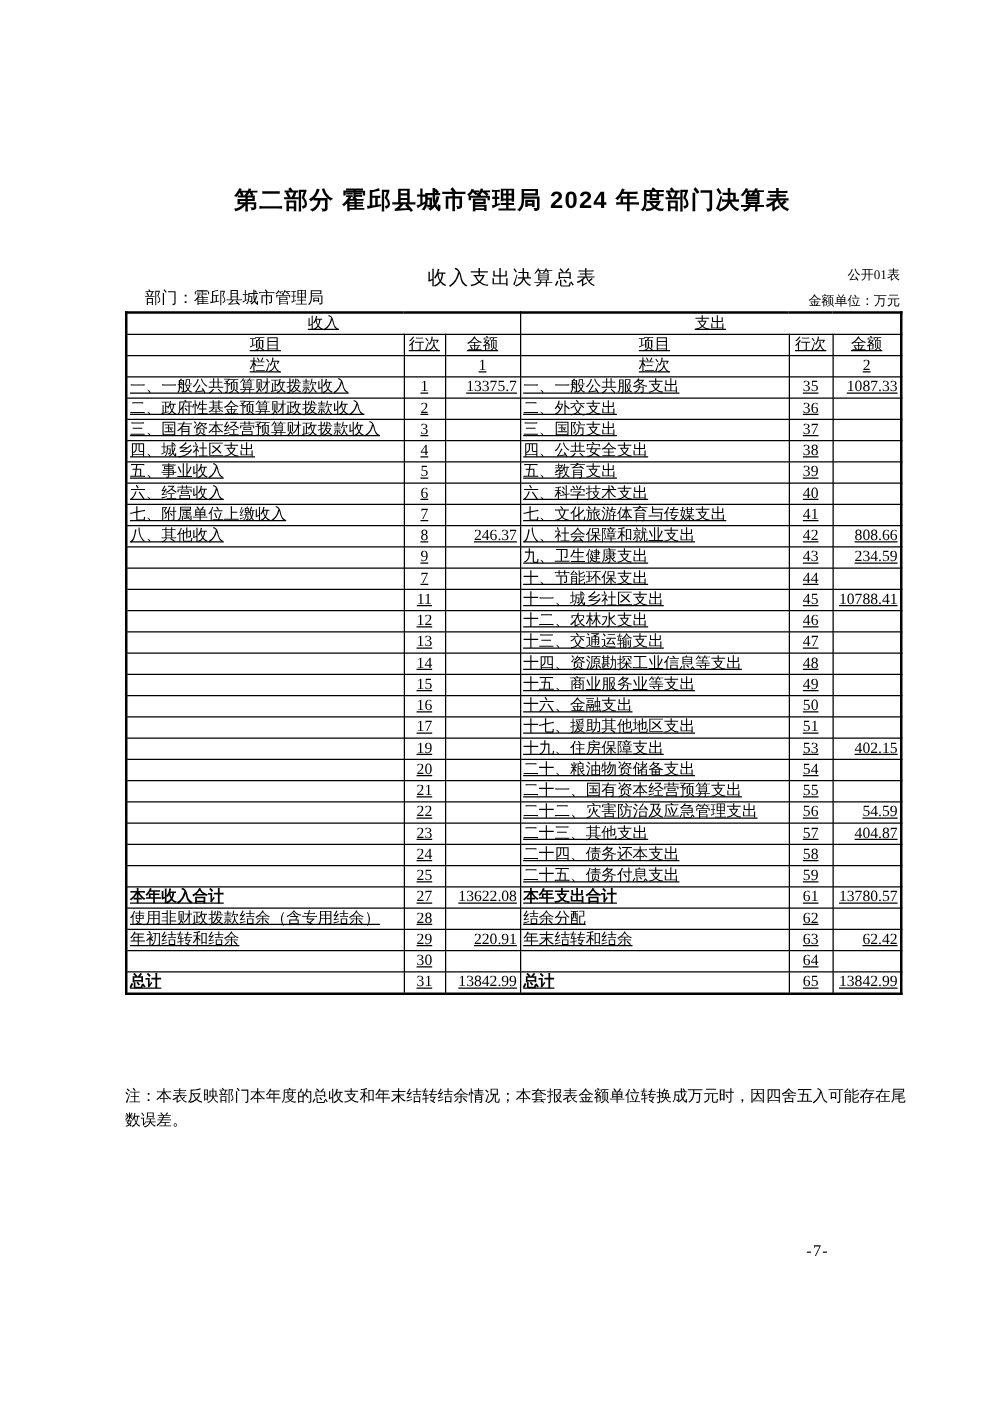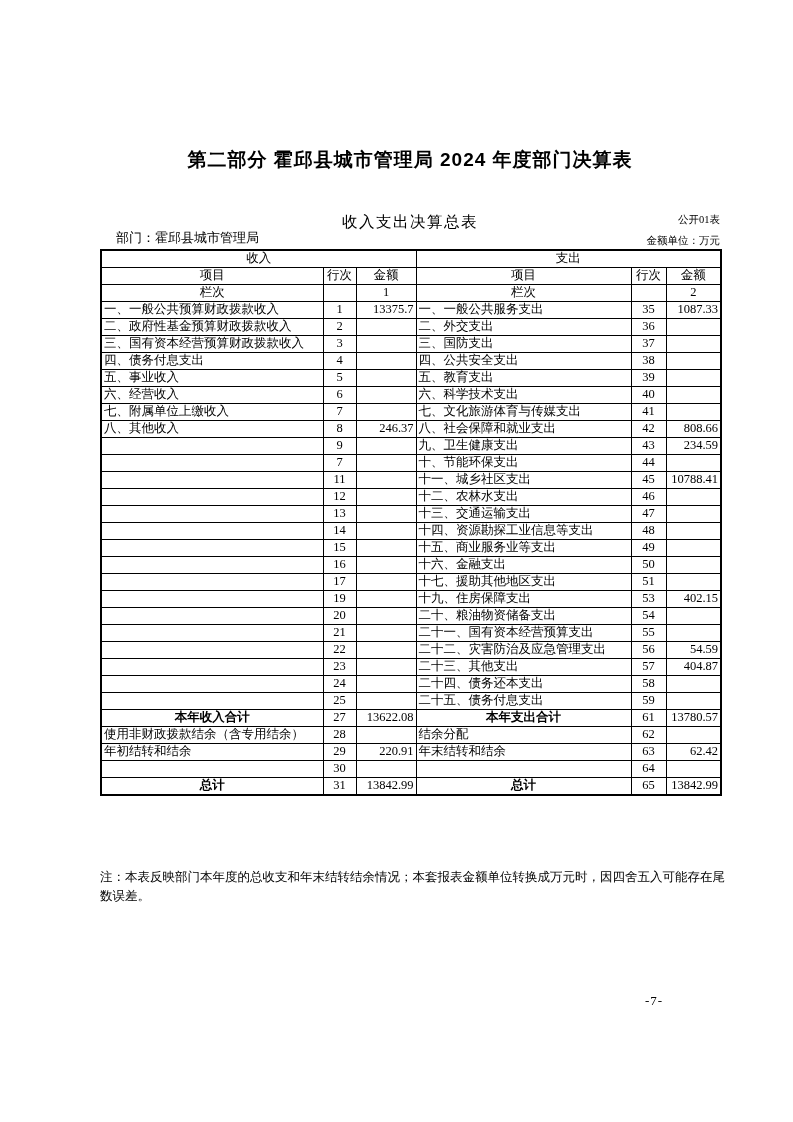--- a/index.html
+++ b/index.html
@@ -19,34 +19,34 @@
   }
   .meta-code {
     position:absolute; top:213px; left:100px; width:620px; text-align:right; font-size:10.5px;
   }
   .meta-row { position:absolute; top:229px; left:100px; width:620px; height:19px; }
   .dept { position:absolute; left:16px; bottom:1px; font-size:13px; }
   .unit { position:absolute; right:0; bottom:0; font-size:10.5px; }
 
   table.acct {
     position:absolute; top:249px; left:100px; width:620px;
-    border-collapse:collapse; table-layout:fixed; border:2px solid #000;
+    border-collapse:collapse; table-layout:fixed; border:2px solid #000;text-decoration:underline;
   }
   table.acct th, table.acct td {
     border:1px solid #000; font-size:12.5px; font-weight:normal;
     height:16px; padding:0 2px; line-height:1.05;
     overflow:hidden; white-space:nowrap; vertical-align:middle;
   }
   table.acct thead th { text-align:center; }
   .sec { font-size:13px; }
   .c-item { text-align:left; }
   .c-row  { text-align:center; }
   .c-amt  { text-align:right; }
   .lanci td { text-align:center; }
-  .total-row td.c-item { text-align:center; font-weight:bold; }
+  .total-row td.c-item { text-align:left; font-weight:bold; }
   .total-row td { height:18px; }
 
   .note {
     position:absolute; top:868px; left:100px; width:628px;
     font-size:12.5px; line-height:1.5; text-align:left;
   }
   .page-number {
     position:absolute; top:993px; left:645px; font-size:13px; letter-spacing:1px;
   }
 </style>
@@ -114,21 +114,21 @@
         </tr>
         <tr>
           <td class="c-item">三、国有资本经营预算财政拨款收入</td>
           <td class="c-row">3</td>
           <td class="c-amt"></td>
           <td class="c-item">三、国防支出</td>
           <td class="c-row">37</td>
           <td class="c-amt"></td>
         </tr>
         <tr>
-          <td class="c-item">四、债务付息支出</td>
+          <td class="c-item">四、城乡社区支出</td>
           <td class="c-row">4</td>
           <td class="c-amt"></td>
           <td class="c-item">四、公共安全支出</td>
           <td class="c-row">38</td>
           <td class="c-amt"></td>
         </tr>
         <tr>
           <td class="c-item">五、事业收入</td>
           <td class="c-row">5</td>
           <td class="c-amt"></td>

